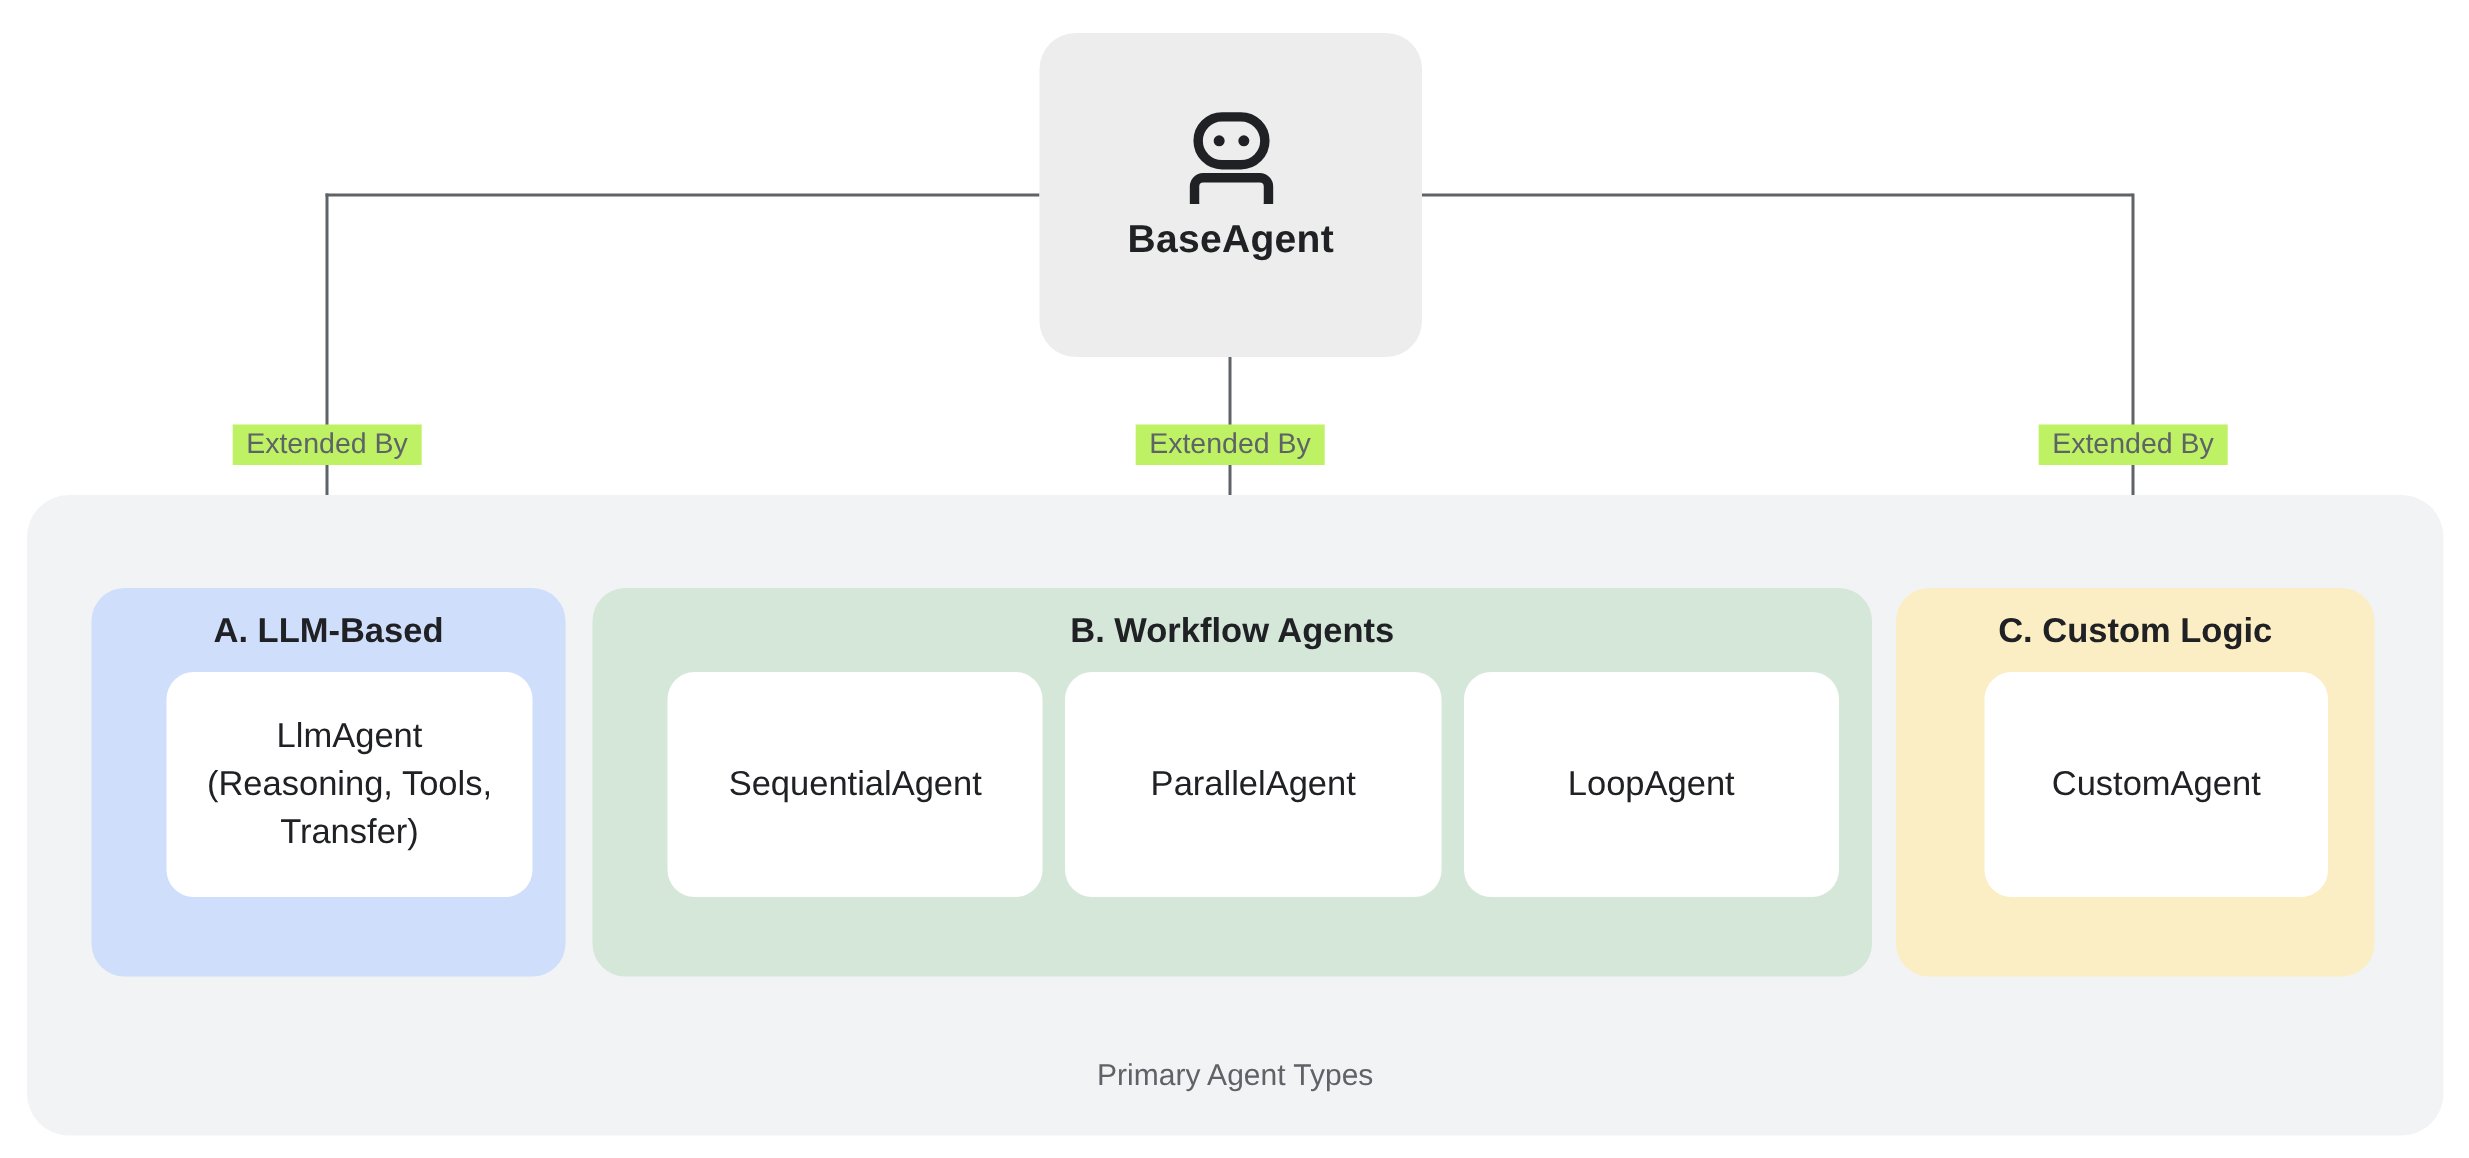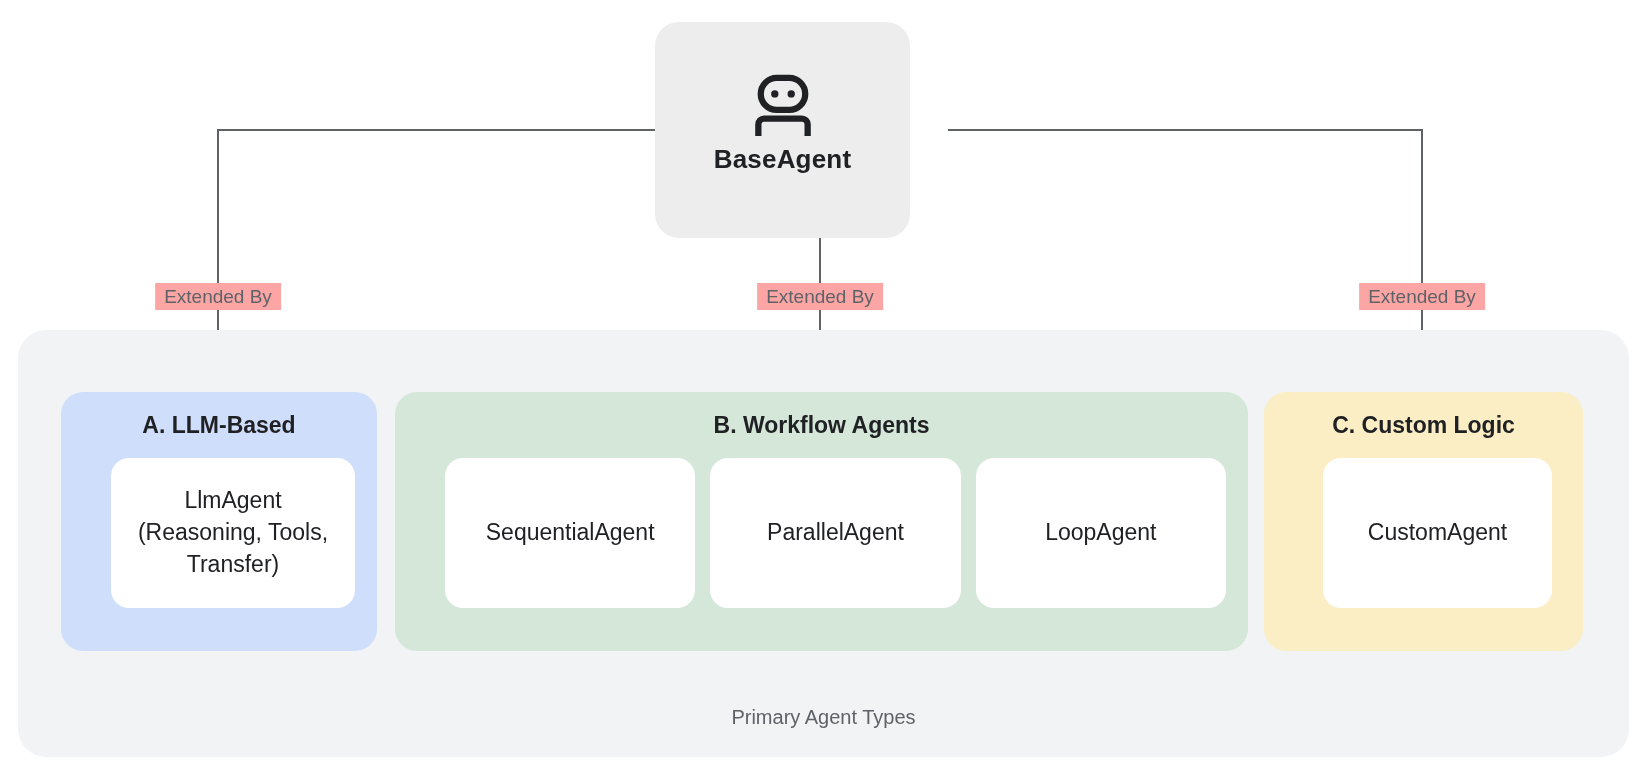--- a/index.html
+++ b/index.html
@@ -2,50 +2,50 @@
 <html><head>
 <meta charset="utf-8">
 <style>
   html,body{margin:0;padding:0;background:#ffffff;}
   .canvas{
     position:relative;width:1646px;height:772px;background:#ffffff;
     font-family:"Liberation Sans",sans-serif;overflow:hidden;
   }
   
   .base-box{
-    position:absolute;left:655px;top:22px;width:255px;height:216px;
+    position:absolute;left:693px;top:22px;width:255px;height:216px;
     border-radius:24px;background:#ededed;
     display:flex;flex-direction:column;align-items:center;
     padding-top:52px;box-sizing:border-box;
   }
   .robot{display:block;}
   .base-label{margin-top:8px;font-size:26px;font-weight:700;color:#202124;letter-spacing:.2px;}
   
   .line{position:absolute;background:#5f6368;}
   .h-line{height:2px;}
   .v-line{width:2px;}
   .arrow{
     position:absolute;width:16px;height:14px;background:#5f6368;
     clip-path:polygon(0 0,100% 0,50% 100%);transform:translateX(-50%);
   }
   .edge-label{
-    position:absolute;transform:translateX(-50%);background:#fca5a5;
+    position:absolute;transform:translateX(-50%);background:#bef264;
     color:#5f6368;font-size:19px;line-height:1;padding:4px 9px;white-space:nowrap;
   }
   
   .panel{
     position:absolute;left:18px;top:330px;width:1611px;height:427px;
     border-radius:28px;background:#f1f3f4;
   }
   .group{position:absolute;top:392px;height:259px;border-radius:22px;box-sizing:border-box;}
   .group-a{left:61px;width:316px;background:#cfdefb;}
   .group-b{left:395px;width:853px;background:#d4e7d9;}
   .group-c{left:1264px;width:319px;background:#fbeec4;}
   .group-title{
-    height:66px;display:flex;align-items:center;justify-content:center;
+    height:56px;display:flex;align-items:center;justify-content:center;
     font-size:23px;font-weight:600;color:#202124;
   }
   .cards{display:flex;gap:15px;padding:0 22px;margin-left:28px;}
   .group-c .cards{padding:0 31px;}
   .card{
     flex:1;height:150px;background:#ffffff;border-radius:18px;
     display:flex;align-items:center;justify-content:center;text-align:center;
     font-size:23px;color:#202124;line-height:1.38;white-space:pre-line;
     padding:0 8px;box-sizing:border-box;
   }

